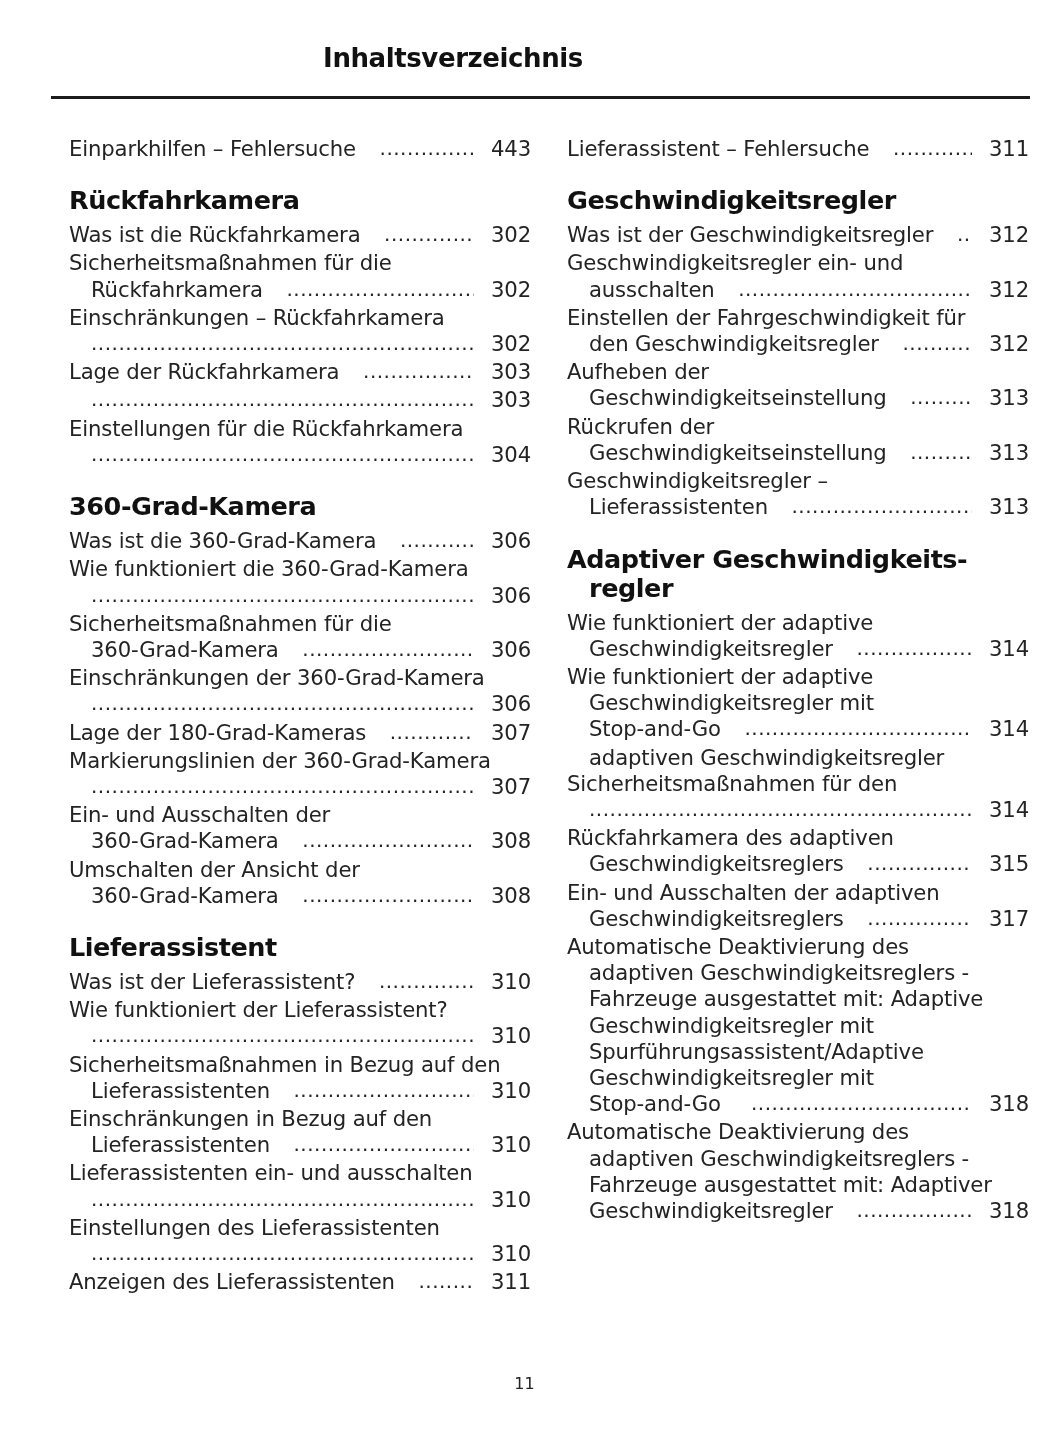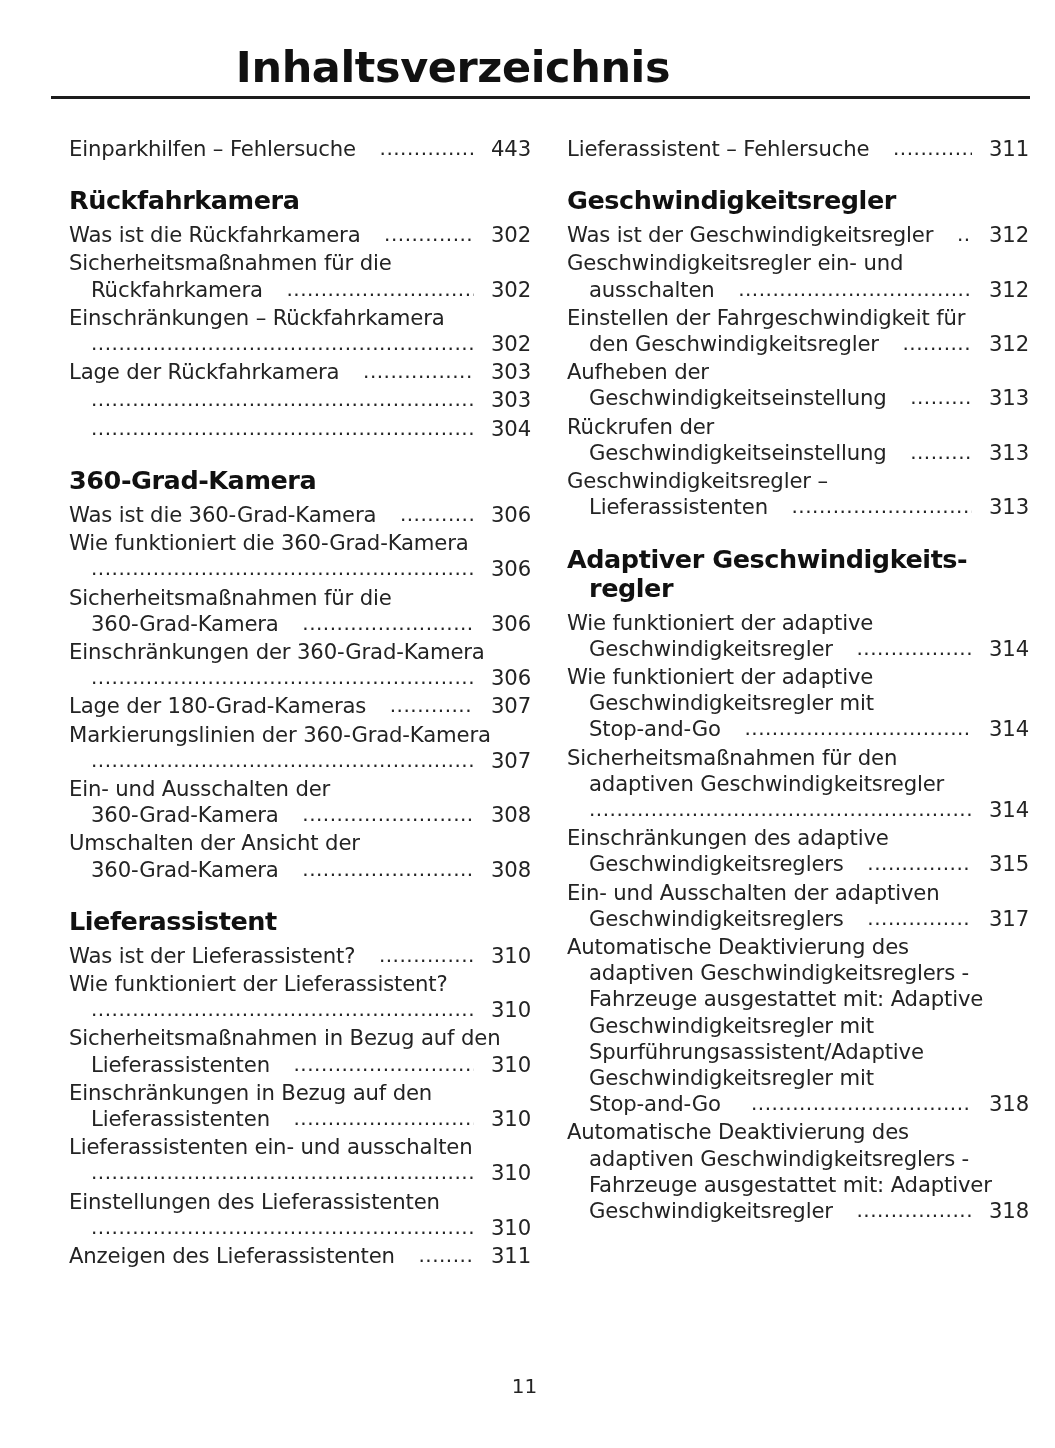--- a/index.html
+++ b/index.html
@@ -24,21 +24,21 @@
 
   
   .page-title {
     position: absolute;
     top: 44px;
     left: 0;
     width: 906px;
     text-align: center;
     font-family: "DejaVu Sans", "Liberation Sans", sans-serif;
     font-weight: bold;
-    font-size: 43px;
+    font-size: 26px;
     letter-spacing: -0.4px;
     color: #111111;
     line-height: 1.1;
   }
   .title-rule {
     position: absolute;
     top: 96px;
     left: 51px;
     width: 979px;
     height: 3px;
@@ -125,21 +125,21 @@
     width: 440px;
   }
 
   
   .folio {
     position: absolute;
     top: 1374px;
     left: 0;
     width: 1049px;
     text-align: center;
-    font-size: 20px;
+    font-size: 16px;
     color: #232323;
   }
 </style>
 </head>
 <body>
 
 <div class="page">
 
   <div class="page-title">Inhaltsverzeichnis</div>
 
@@ -184,20 +184,21 @@
             <span class="pg">303</span>
           </div>
         </div>
         <div class="toc-entry">
           <div class="leader-row full">
             <span class="dots">............................................................................................................</span>
             <span class="pg">303</span>
           </div>
         </div>
         <div class="toc-entry">
+          <span class="ln">Einstellungen für die Rückfahrkamera</span>
           <div class="leader-row full">
             <span class="dots">............................................................................................................</span>
             <span class="pg">304</span>
           </div>
         </div>
         <div class="section-head"><span>360-Grad-Kamera</span></div>
         <div class="toc-entry">
           <div class="leader-row">
             <span class="lbl">Was ist die 360-Grad-Kamera </span>
             <span class="dots">............................................................................................................</span>
@@ -377,29 +378,29 @@
         <div class="toc-entry">
           <span class="ln">Wie funktioniert der adaptive</span>
           <span class="ln ind">Geschwindigkeitsregler mit</span>
           <div class="leader-row ind">
             <span class="lbl">Stop-and-Go </span>
             <span class="dots">............................................................................................................</span>
             <span class="pg">314</span>
           </div>
         </div>
         <div class="toc-entry">
+          <span class="ln ind">adaptiven Geschwindigkeitsregler</span>
           <span class="ln">Sicherheitsmaßnahmen für den</span>
-          <span class="ln ind">adaptiven Geschwindigkeitsregler</span>
           <div class="leader-row full">
             <span class="dots">............................................................................................................</span>
             <span class="pg">314</span>
           </div>
         </div>
         <div class="toc-entry">
-          <span class="ln">Einschränkungen des adaptive</span>
+          <span class="ln">Rückfahrkamera des adaptiven</span>
           <div class="leader-row ind">
             <span class="lbl">Geschwindigkeitsreglers </span>
             <span class="dots">............................................................................................................</span>
             <span class="pg">315</span>
           </div>
         </div>
         <div class="toc-entry">
           <span class="ln">Ein- und Ausschalten der adaptiven</span>
           <div class="leader-row ind">
             <span class="lbl">Geschwindigkeitsreglers </span>

